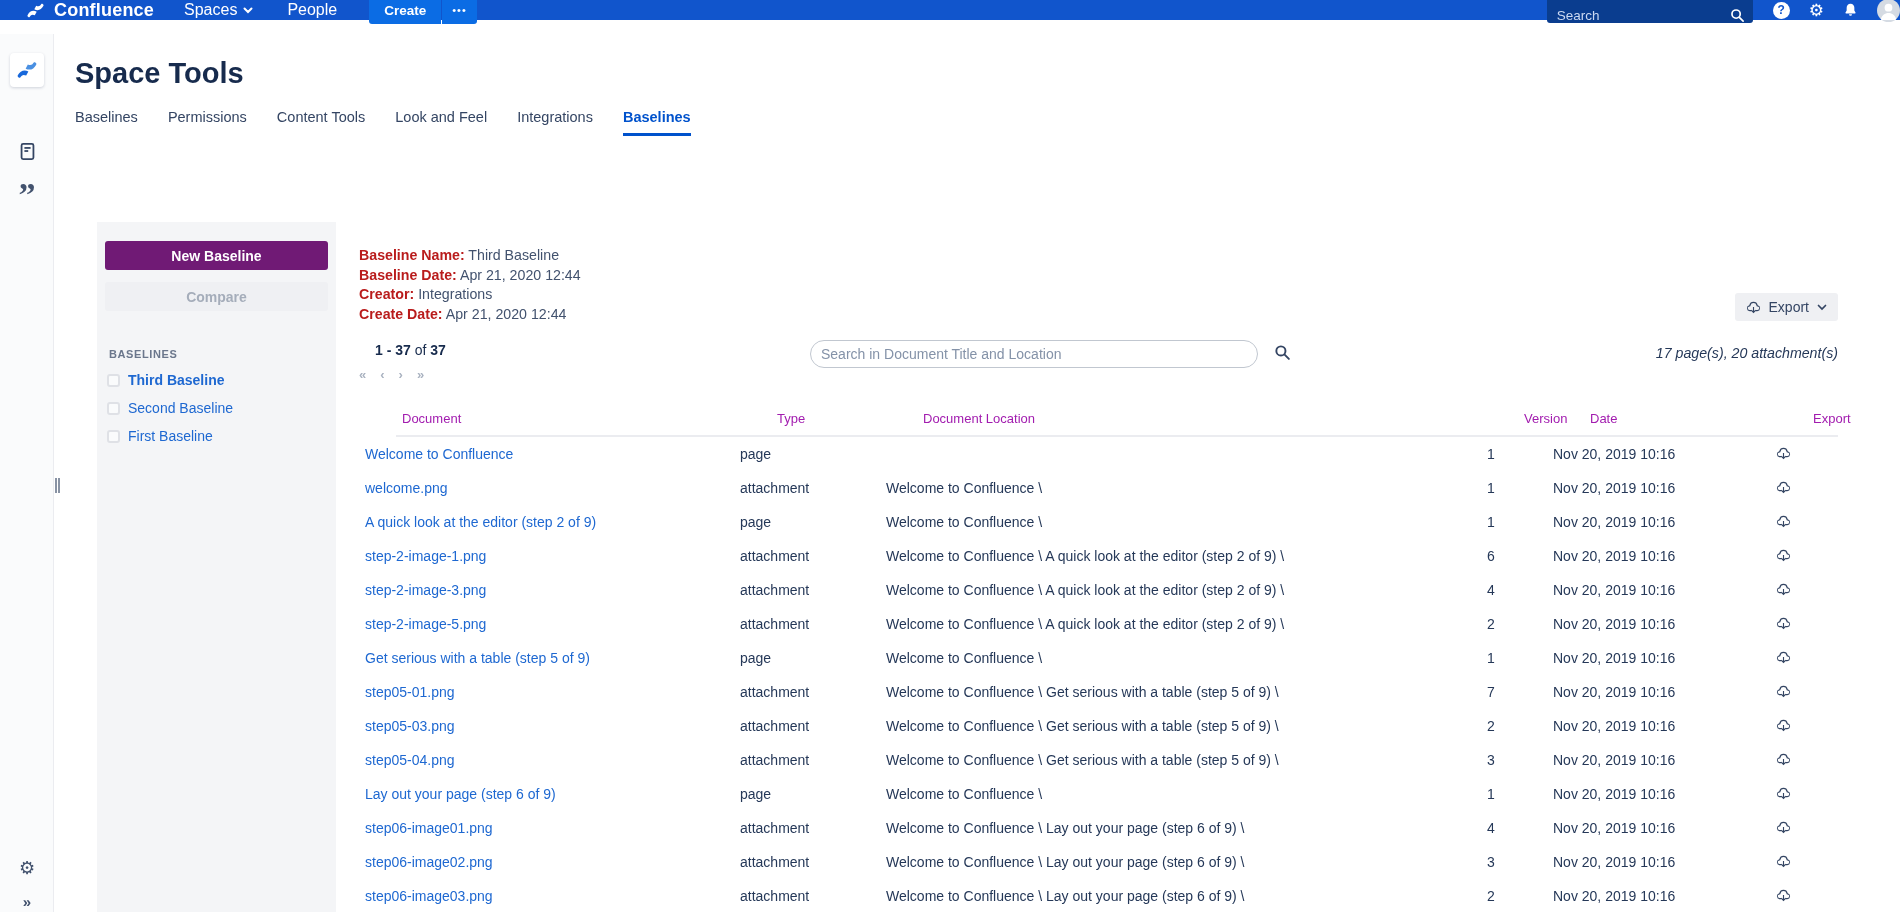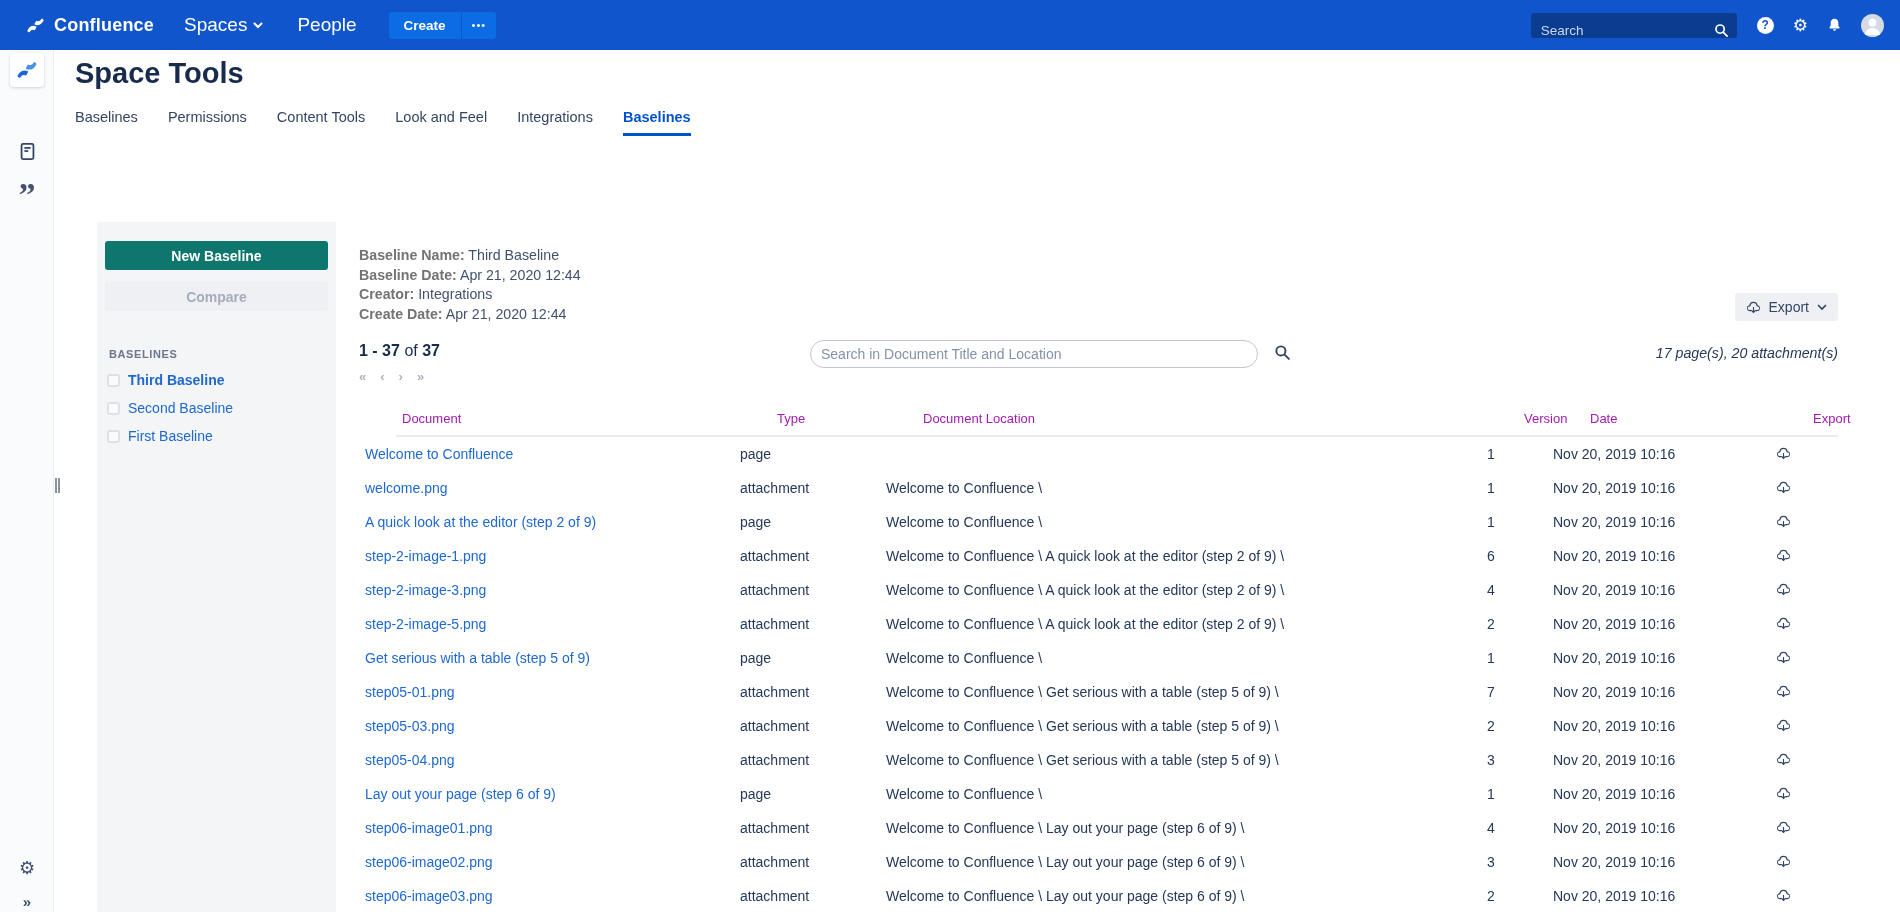--- a/index.html
+++ b/index.html
@@ -5,26 +5,26 @@
   * { box-sizing: border-box; }
   html,body { margin:0; padding:0; }
   body {
     width:1900px; height:912px; overflow:hidden; position:relative;
     font-family:"Liberation Sans", sans-serif; background:#fff; color:#253858;
   }
   svg { display:block; }
 
   
   .topbar {
-    position:absolute; top:0; left:0; right:0; height:50px; background:#1155CC;
-    display:flex; align-items:center; color:#fff; padding:0 16px 0 26px; z-index:10;
+    position:absolute; top:0; left:0; right:0; height:20px; background:#1155CC;
+    display:flex; align-items:center; color:#fff; padding:0 0 0 26px; z-index:10;
   }
   .brand { display:flex; align-items:center; gap:9px; }
   .brand-name { font-size:18px; font-weight:700; letter-spacing:.2px; }
-  .top-nav { display:flex; align-items:center; margin-left:30px; gap:34px; font-size:19px; }
+  .top-nav { display:flex; align-items:center; margin-left:30px; gap:34px; font-size:16px; }
   .top-nav-item { display:flex; align-items:center; gap:6px; cursor:pointer; }
   .create-group { display:flex; margin-left:32px; }
   .create-btn {
     background:#0B6CE4; border:none; color:#fff; font-weight:700; font-size:13.5px;
     padding:6px 15px; border-radius:3px 0 0 3px; cursor:pointer; font-family:inherit;
   }
   .more-btn {
     background:#0B6CE4; border:none; color:#fff; font-size:11px; letter-spacing:1px;
     padding:6px 10px; margin-left:1px; border-radius:0 3px 3px 0; cursor:pointer; font-family:inherit;
   }
@@ -72,46 +72,46 @@
   .tabs { position:absolute; left:75px; top:109px; display:flex; gap:30px; font-size:14.5px; color:#344563; }
   .tab { padding-bottom:8px; cursor:pointer; border-bottom:3px solid transparent; }
   .tab.active { color:#0052CC; font-weight:600; border-bottom-color:#0052CC; }
 
   
   .left-panel {
     position:absolute; left:97px; top:222px; width:239px; bottom:0;
     background:#F4F5F7; padding:19px 8px 0 8px;
   }
   .btn-primary {
-    display:block; width:100%; height:29px; background:#0f766e; color:#fff; border:none;
+    display:block; width:100%; height:29px; background:#701a75; color:#fff; border:none;
     border-radius:3px; font-weight:700; font-size:14px; font-family:inherit; cursor:pointer;
   }
   .btn-disabled {
     display:block; width:100%; height:29px; margin-top:12px; background:#EFF0F3; color:#A5ADBA;
     border:none; border-radius:3px; font-weight:700; font-size:14px; font-family:inherit; cursor:default;
   }
   .bl-section { margin:37px 0 0 4px; font-size:11px; font-weight:700; letter-spacing:.6px; color:#6B778C; }
   .bl-item { display:flex; align-items:center; gap:8px; margin:12px 0 0 2px; font-size:14px; }
   .checkbox { width:13px; height:13px; border:2px solid #DFE1E6; border-radius:3px; background:#FAFBFC; cursor:pointer; flex:0 0 auto; }
   .bl-link { color:#1E68D1; cursor:pointer; }
   .bl-link.sel { font-weight:700; }
 
   
   .content { position:absolute; left:359px; top:246px; width:1479px; }
   .details { position:relative; }
   .field { font-size:14.2px; line-height:19.7px; color:#42526E; }
-  .field .lbl { font-weight:700; color:#737373; }
+  .field .lbl { font-weight:700; color:#b91c1c; }
   .export-btn {
     position:absolute; right:0; top:47px; height:28px; background:#EFF0F3; border:none; border-radius:3px;
     display:flex; align-items:center; gap:8px; padding:0 11px; font-size:14px; color:#344563;
     font-family:inherit; cursor:pointer;
   }
 
   .meta { position:relative; margin-top:17px; height:48px; }
-  .range { font-size:16px; color:#172B4D; }
+  .range { font-size:14px; color:#172B4D;margin-left:16px; }
   .range .b { font-weight:700; }
   .pager { margin-top:9px; display:flex; gap:14px; color:#A9B2C0; font-size:13px; font-weight:700; }
   .pager span { cursor:pointer; }
   .search-box {
     position:absolute; left:451px; top:-2px; width:448px; height:28px; background:#fff;
     border:1px solid #C1C7D0; border-radius:14px; display:flex; align-items:center; padding:0 10px;
     font-size:14px; color:#8492A8; cursor:text;
   }
   .search-mag { position:absolute; left:915px; top:2px; color:#344563; cursor:pointer; }
   .summary { position:absolute; right:0; top:3px; font-style:italic; font-size:14.2px; color:#253858; }

